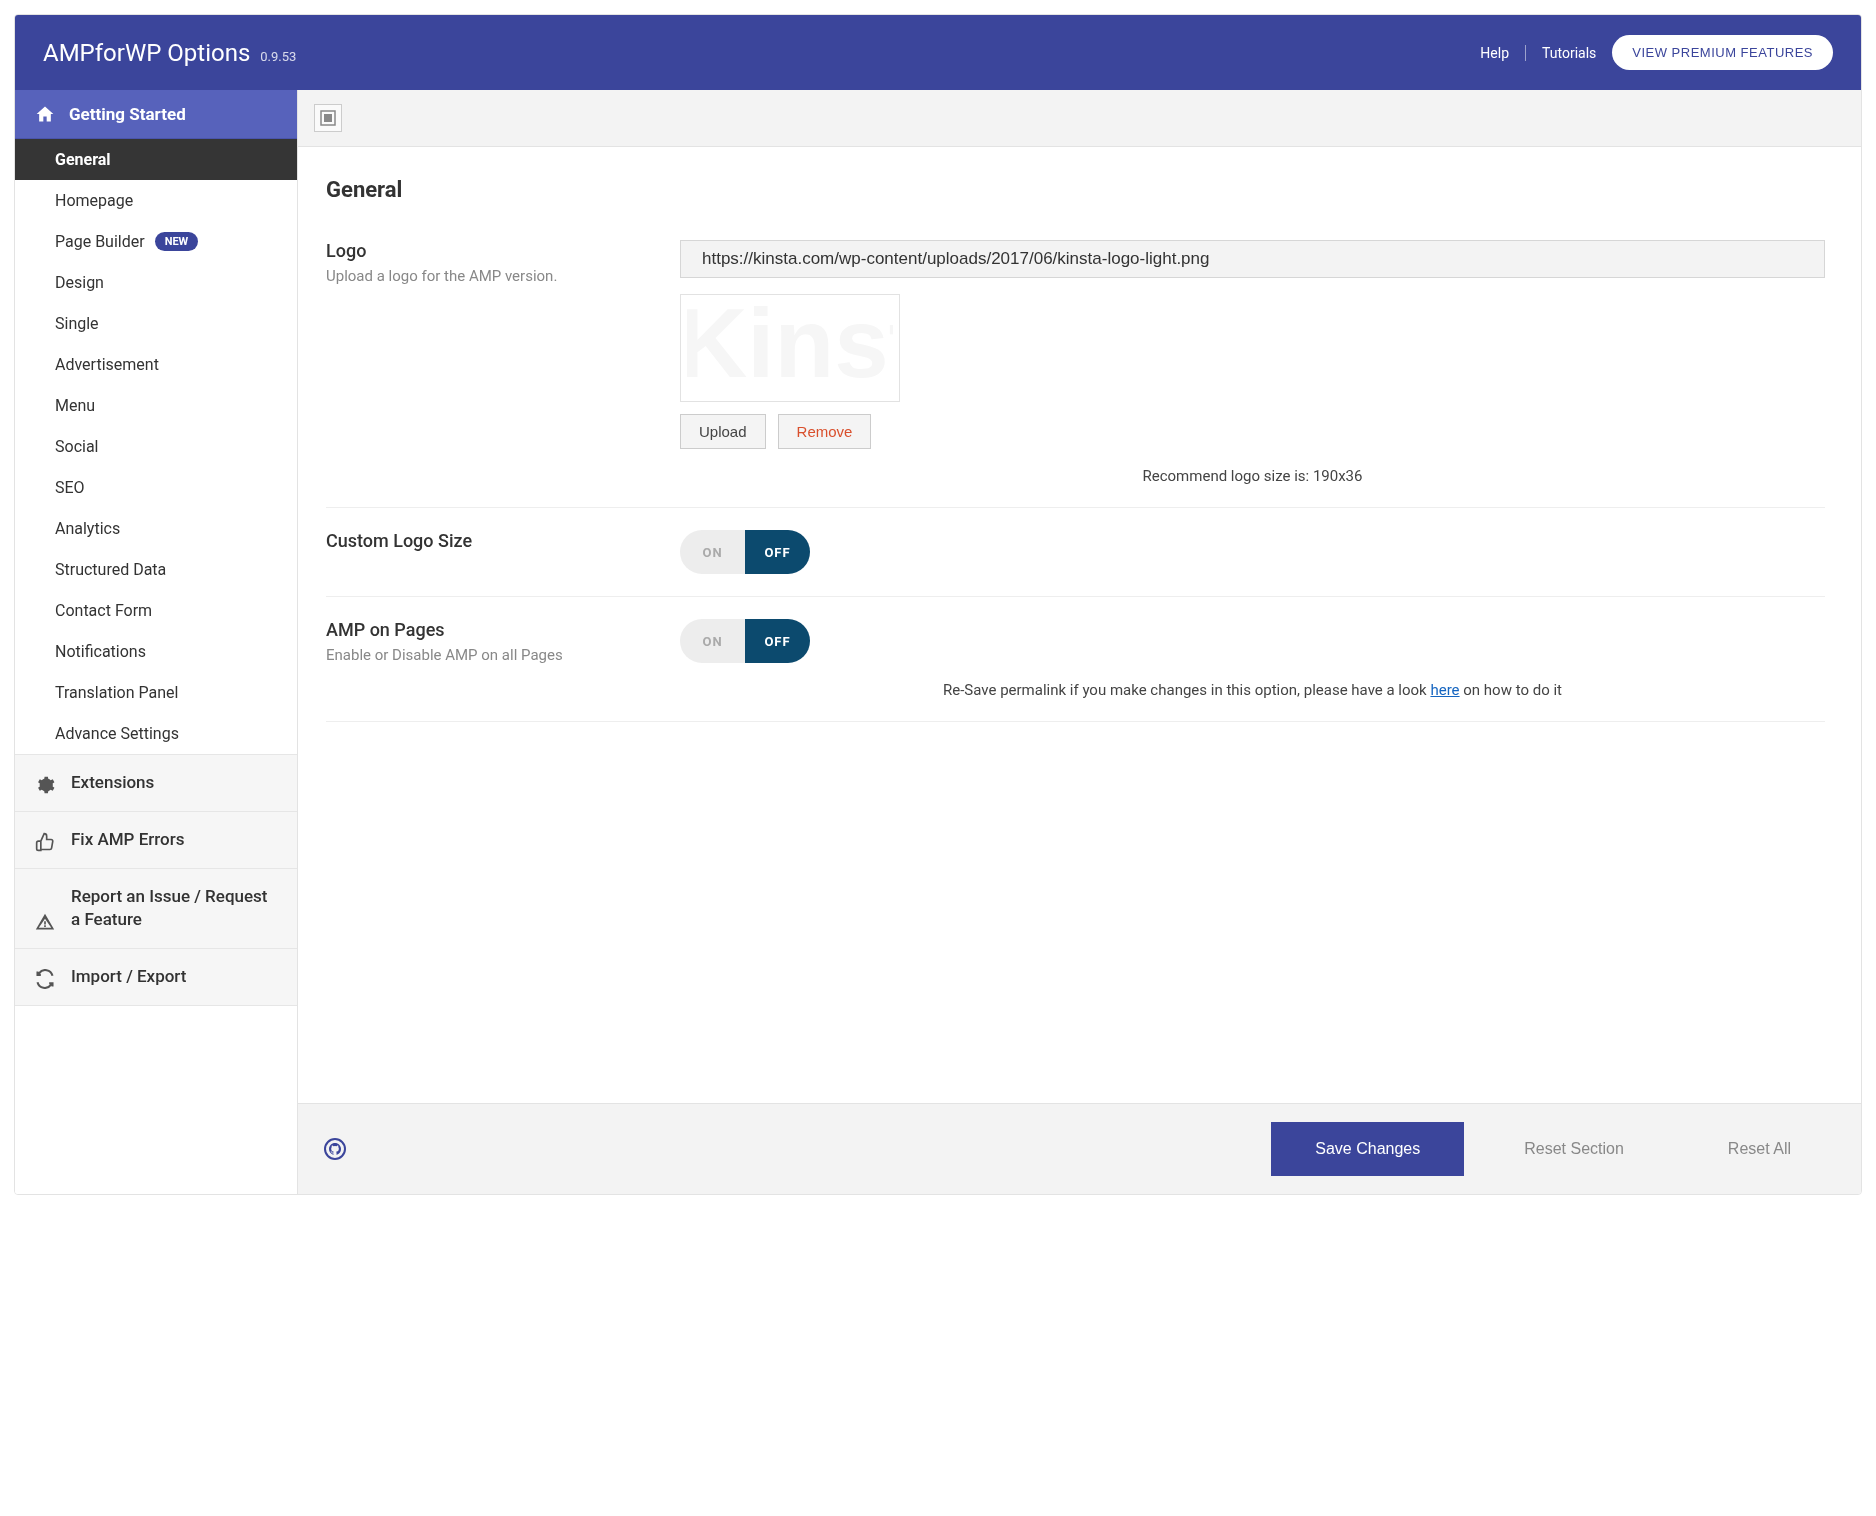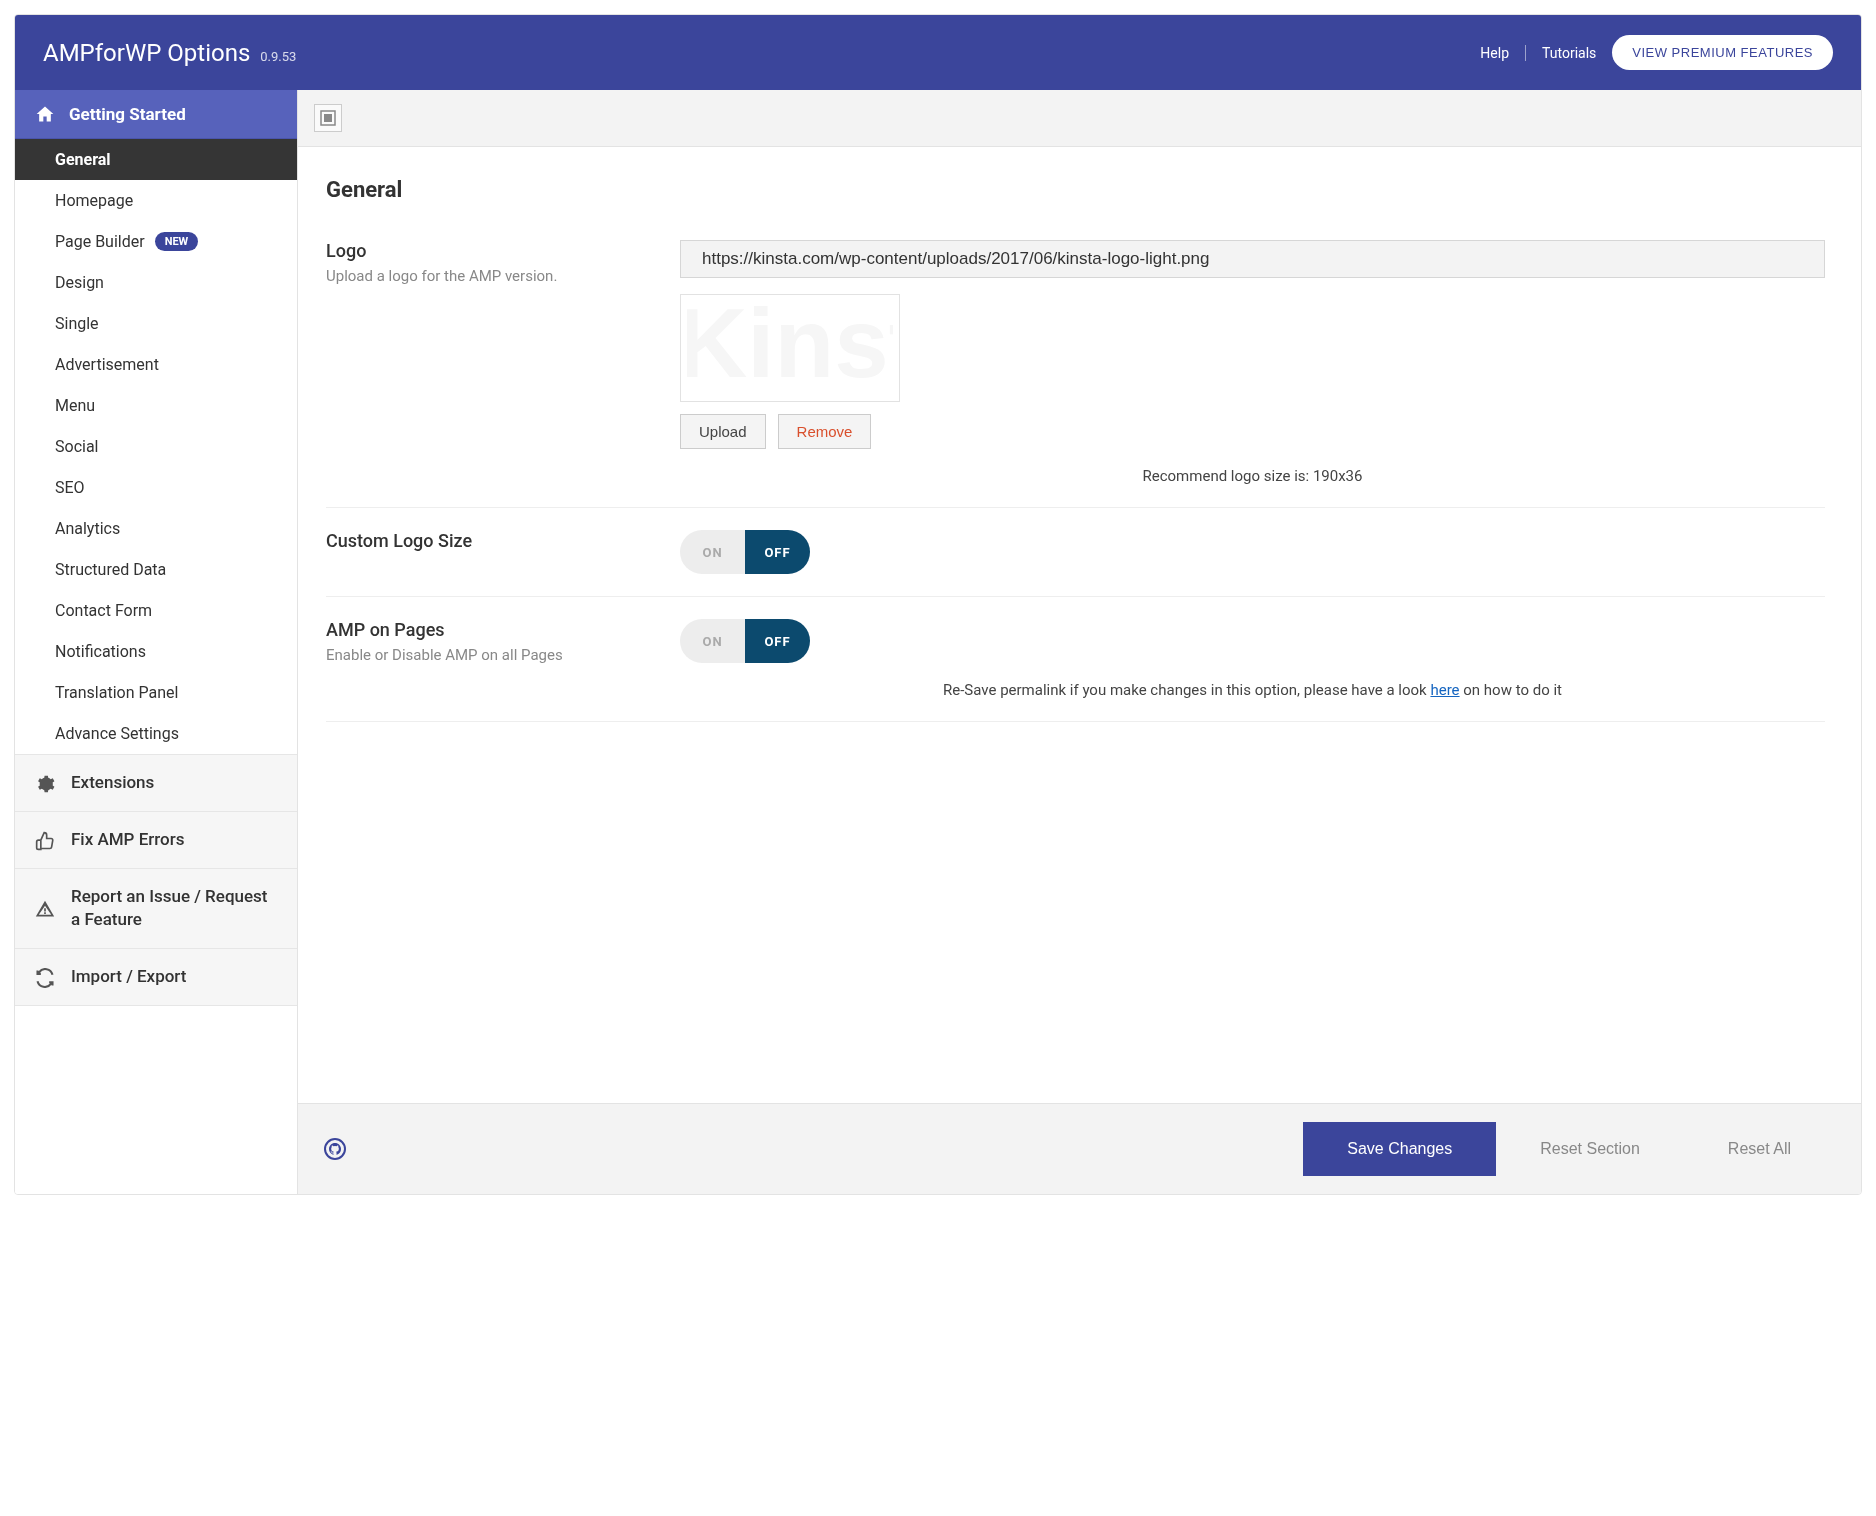--- a/index.html
+++ b/index.html
@@ -81,21 +81,21 @@
     .badge-new {
       background: #3b459b;
       color: #fff;
       font-size: 11px;
       font-weight: 700;
       padding: 3px 10px;
       border-radius: 10px;
     }
     .nav-group-item {
       display: flex;
-      align-items: center;
+      align-items: flex-end;
       gap: 16px;
       padding: 16px 20px;
       font-size: 17px;
       color: #333;
       cursor: pointer;
       border-top: 1px solid #e6e6e6;
       background: #f6f6f6;
     }
     .nav-group-item .nav-icon { margin-top: 2px; color: #555; }
     .nav-group-text { font-weight: 500; line-height: 1.4; }
@@ -188,21 +188,21 @@
     }
     .footer-left { display: flex; gap: 12px; }
     .gh-icon {
       width: 22px; height: 22px;
       border-radius: 50%;
       border: 2px solid #3b459b;
       color: #3b459b;
       display: inline-flex; align-items: center; justify-content: center;
       cursor: pointer;
     }
-    .footer-right { display: flex; gap: 0; }
+    .footer-right { display: flex; gap: 16px; }
     .footer-btn {
       padding: 18px 44px;
       font-size: 16px;
       border: none;
       cursor: pointer;
       background: transparent;
       color: #888;
     }
     .footer-btn.primary { background: #3b459b; color: #fff; }
   </style>

